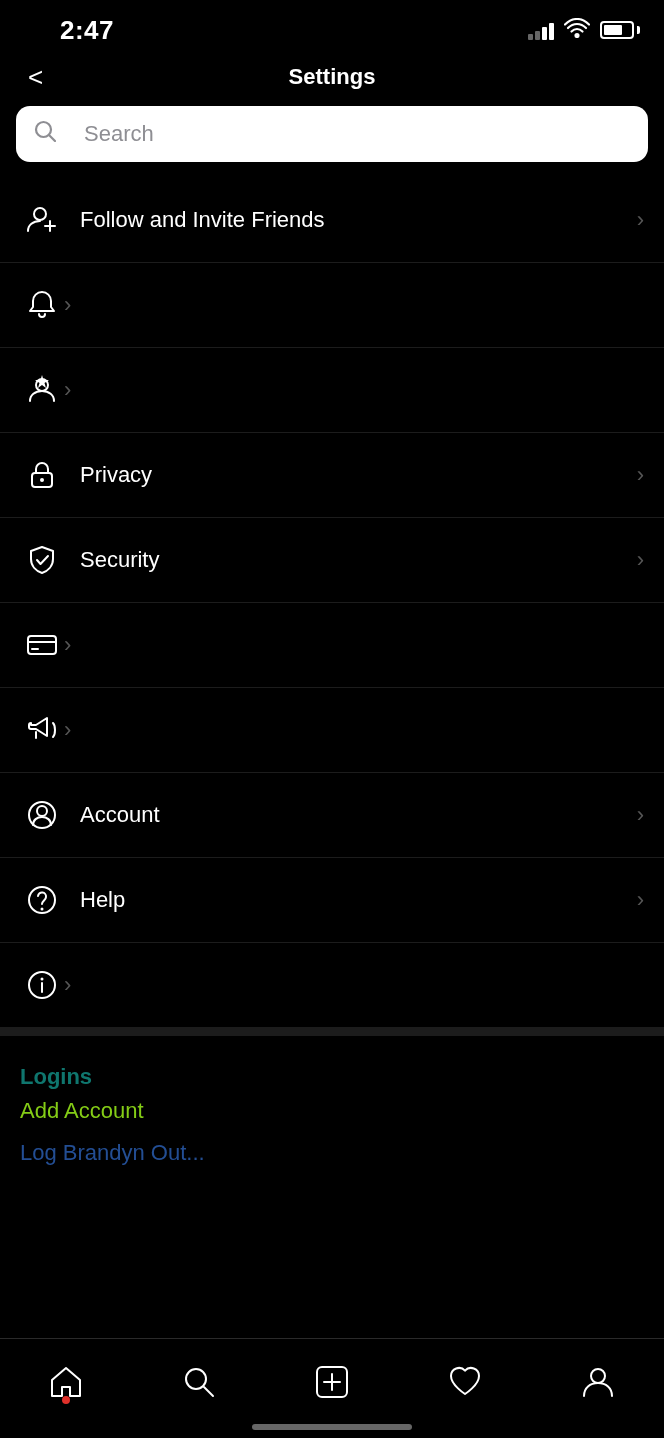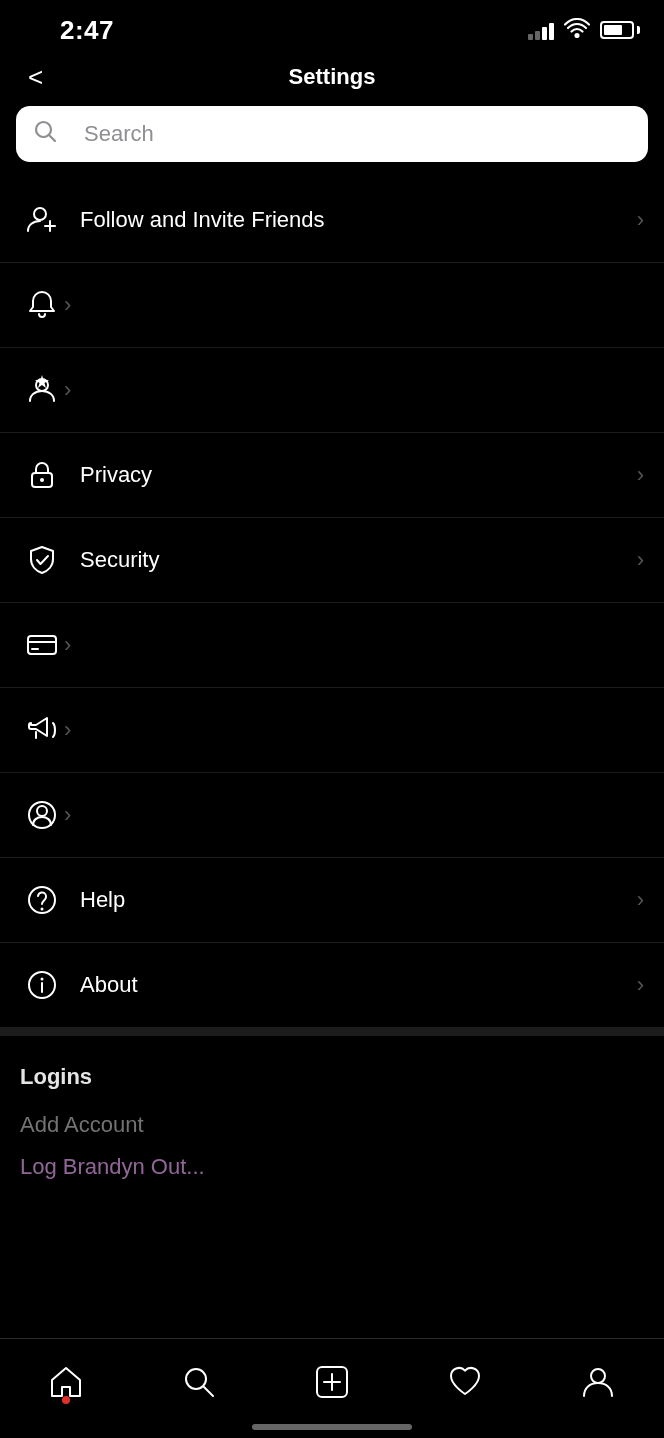--- a/index.html
+++ b/index.html
@@ -183,37 +183,37 @@
 
     
     .logins-section {
       padding: 28px 20px 10px 20px;
       border-top: 8px solid #1c1c1c;
     }
 
     .logins-title {
       font-size: 22px;
       font-weight: 700;
-      color: #e5e5e5;
-      margin-bottom: 18px;
+      color: #0f766e;
+      margin-bottom: 4px;
     }
 
     .add-account-btn {
       font-size: 22px;
-      color: #737373;
+      color: #84cc16;
       font-weight: 400;
       cursor: pointer;
       padding: 4px 0;
       display: block;
       margin-bottom: 12px;
     }
 
     .log-out-partial {
       font-size: 22px;
-      color: #f0abfc;
+      color: #3b82f6;
       font-weight: 400;
       opacity: 0.6;
     }
 
     
     .bottom-nav {
       position: fixed;
       bottom: 0;
       left: 0;
       width: 664px;
@@ -403,20 +403,21 @@
   </li>
 
   <li class="settings-item">
     <div class="item-icon">
       <svg viewBox="0 0 34 34">
         <circle cx="17" cy="17" r="13"></circle>
         <circle cx="17" cy="13" r="5"></circle>
         <path d="M8 27c0-5 4-8 9-8s9 3 9 8"></path>
       </svg>
     </div>
+    <span class="item-label">Account</span>
     <span class="item-chevron">›</span>
   </li>
 
   <li class="settings-item">
     <div class="item-icon">
       <svg viewBox="0 0 34 34">
         <circle cx="17" cy="17" r="13"></circle>
         <path d="M13 13a4 4 0 0 1 8 1c0 3-4 4-4 7"></path>
         <circle cx="17" cy="26" r="1.5" fill="#fff" stroke="none"></circle>
       </svg>
@@ -426,21 +427,20 @@
   </li>
 
   <li class="settings-item">
     <div class="item-icon">
       <svg viewBox="0 0 34 34">
         <circle cx="17" cy="17" r="13"></circle>
         <line x1="17" y1="15" x2="17" y2="24"></line>
         <circle cx="17" cy="11" r="1.5" fill="#fff" stroke="none"></circle>
       </svg>
     </div>
-    <span class="item-label">About</span>
     <span class="item-chevron">›</span>
   </li>
 
 </ul>
 
 <div class="logins-section">
   <div class="logins-title">Logins</div>
   <div class="add-account-btn">Add Account</div>
   <div class="log-out-partial">Log Brandyn Out...</div>
 </div>

